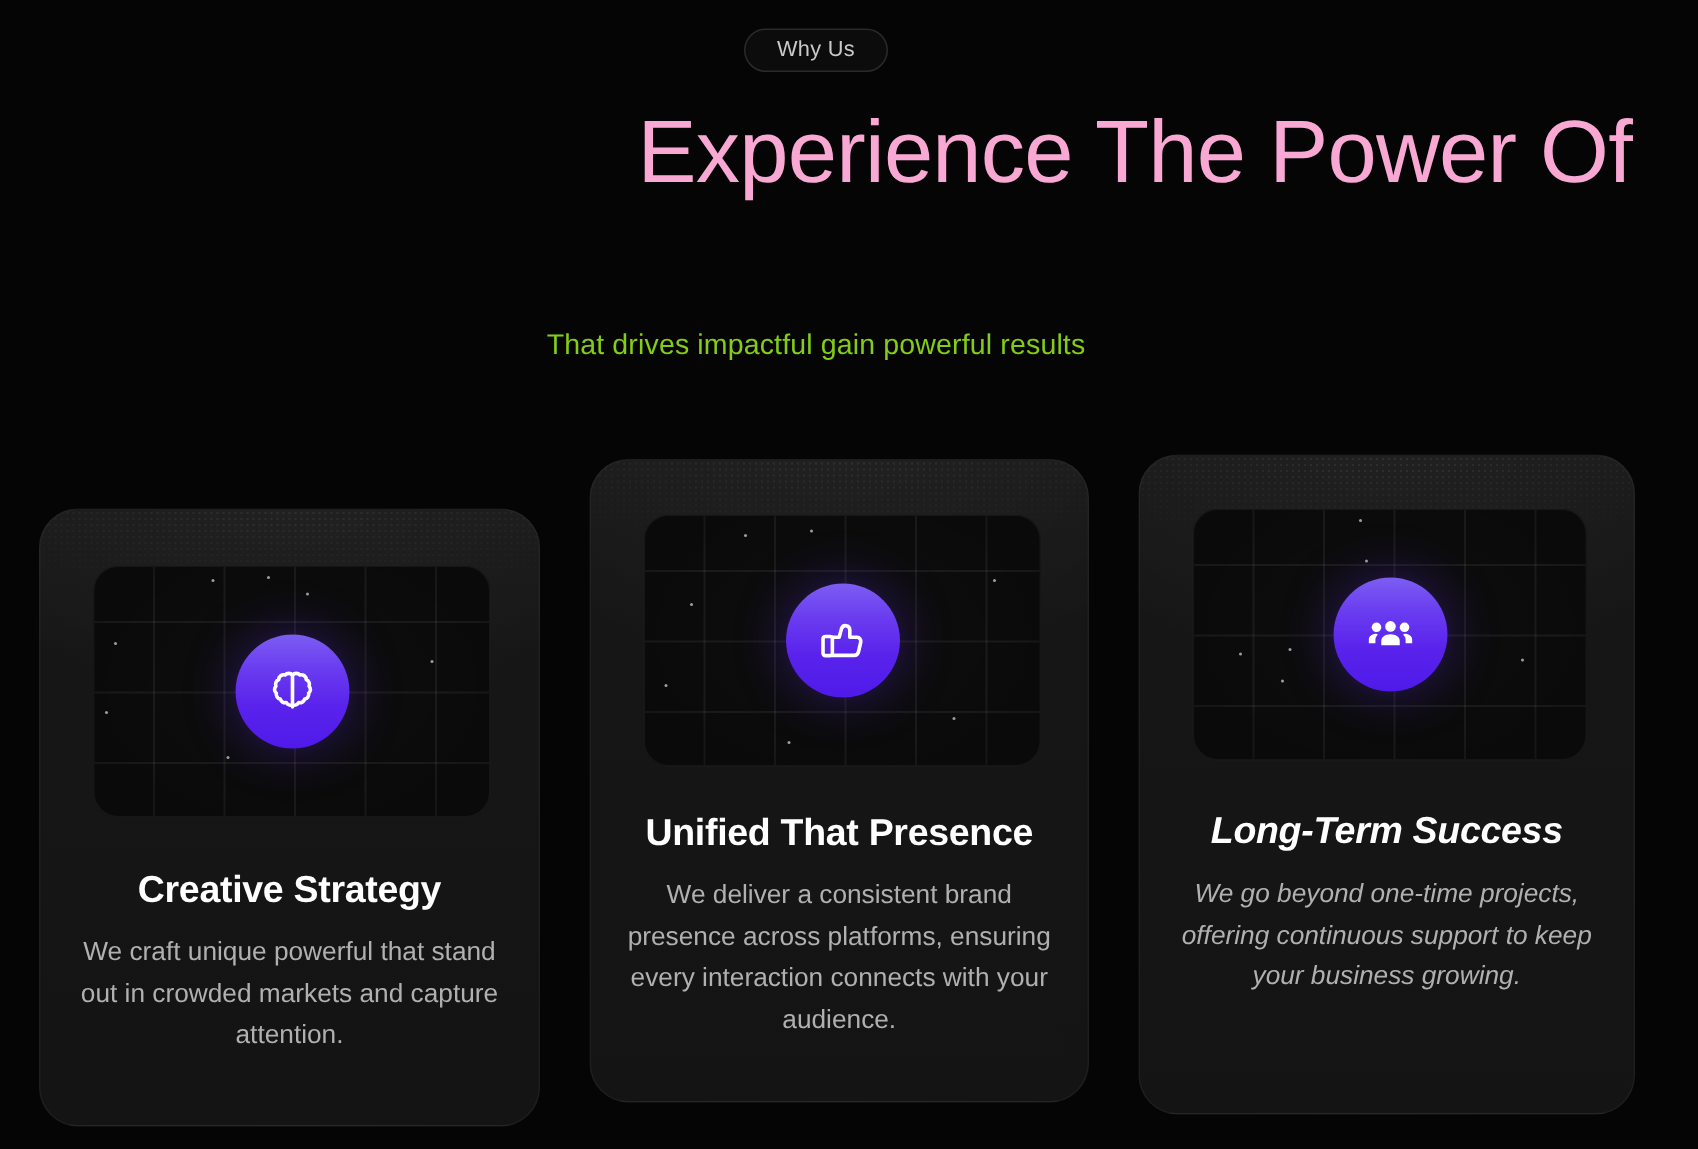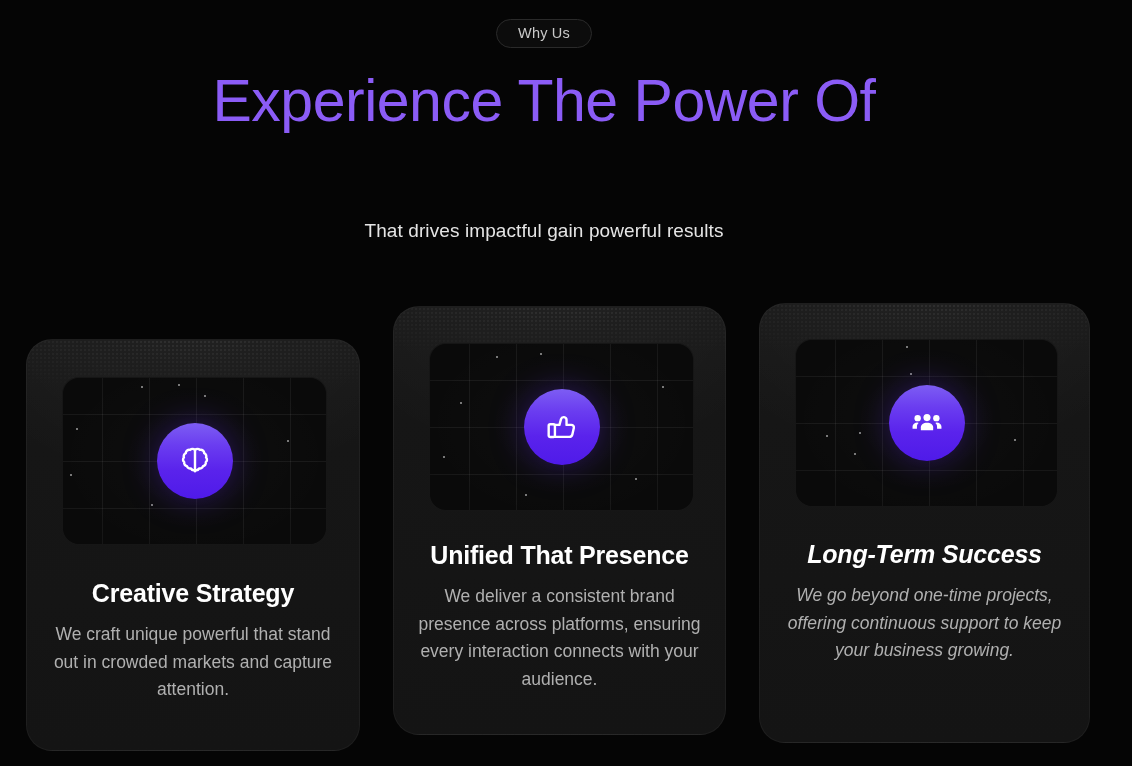--- a/index.html
+++ b/index.html
@@ -48,38 +48,38 @@
     letter-spacing:0.2px;
     line-height:1;
   }
 
   
   .headline {
     position:absolute;
     top:71px;
     left:0;
     width:100%;
-    text-align:center;
+    text-align:right;
     font-size:59px;
     line-height:61px;
     font-weight:400;
     letter-spacing:-0.5px;
-    color:#8b5cf6;
+    color:#f9a8d4;
   }
   .headline .ln { display:block; }
 
   .subheadline {
     position:absolute;
     top:217px;
     left:0;
     width:100%;
     text-align:center;
     font-size:19px;
     line-height:28px;
-    color:#e5e5e5;
+    color:#84cc16;
     font-weight:400;
     letter-spacing:0.1px;
   }
 
   
   .cards {
     position:absolute;
     left:0;
     top:0;
     width:1132px;

